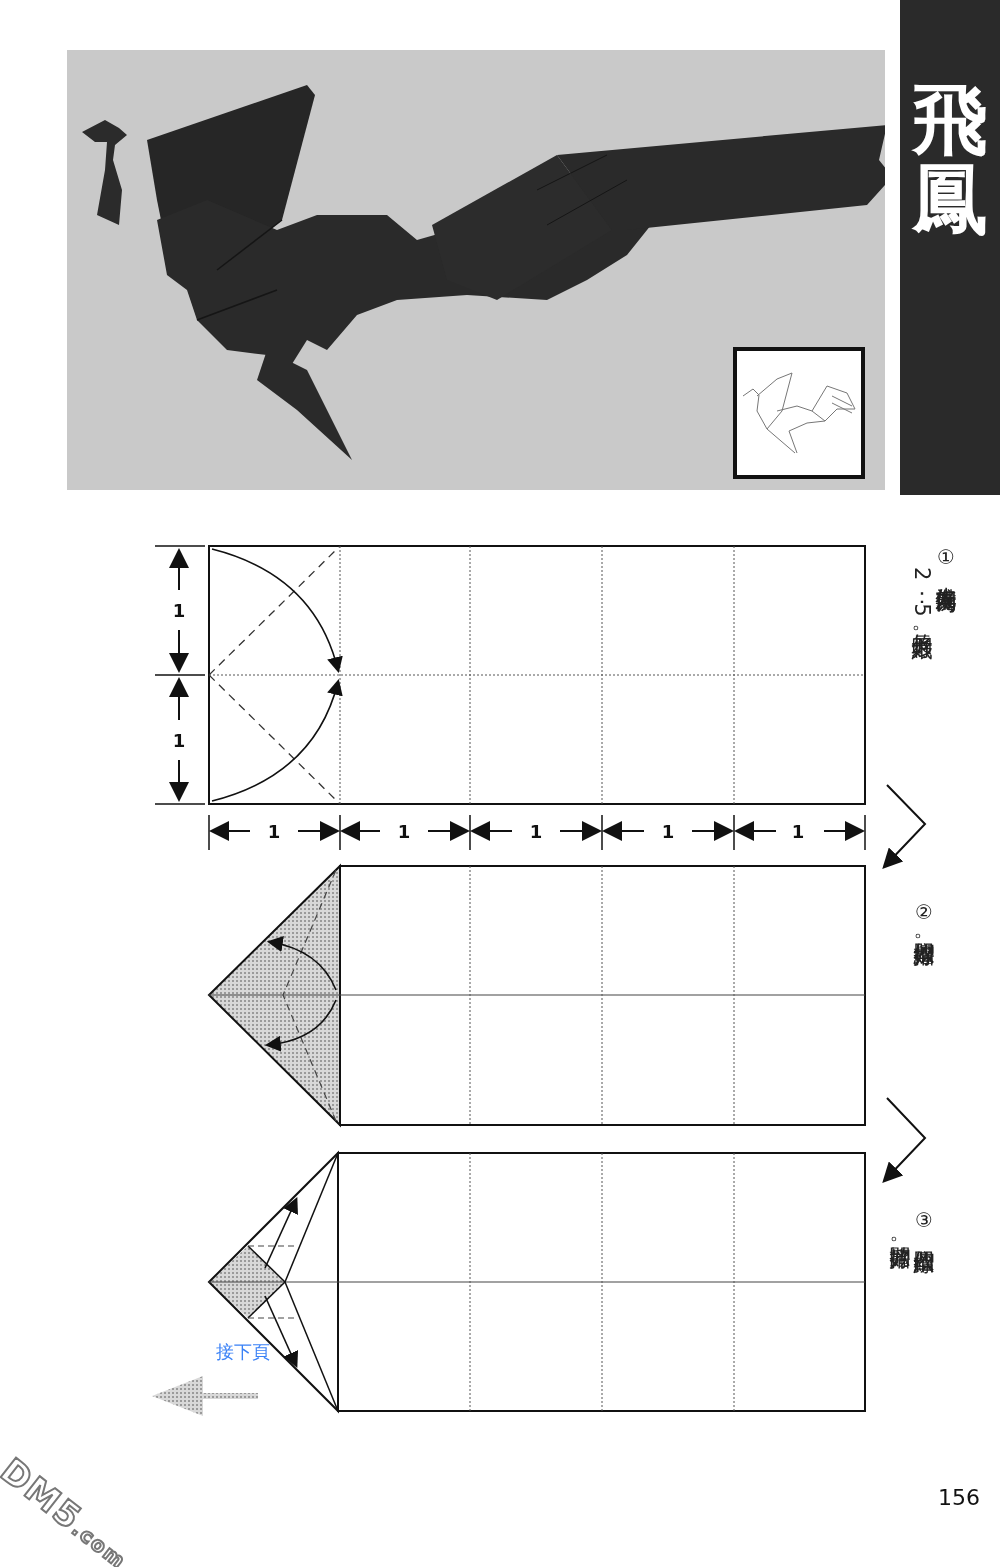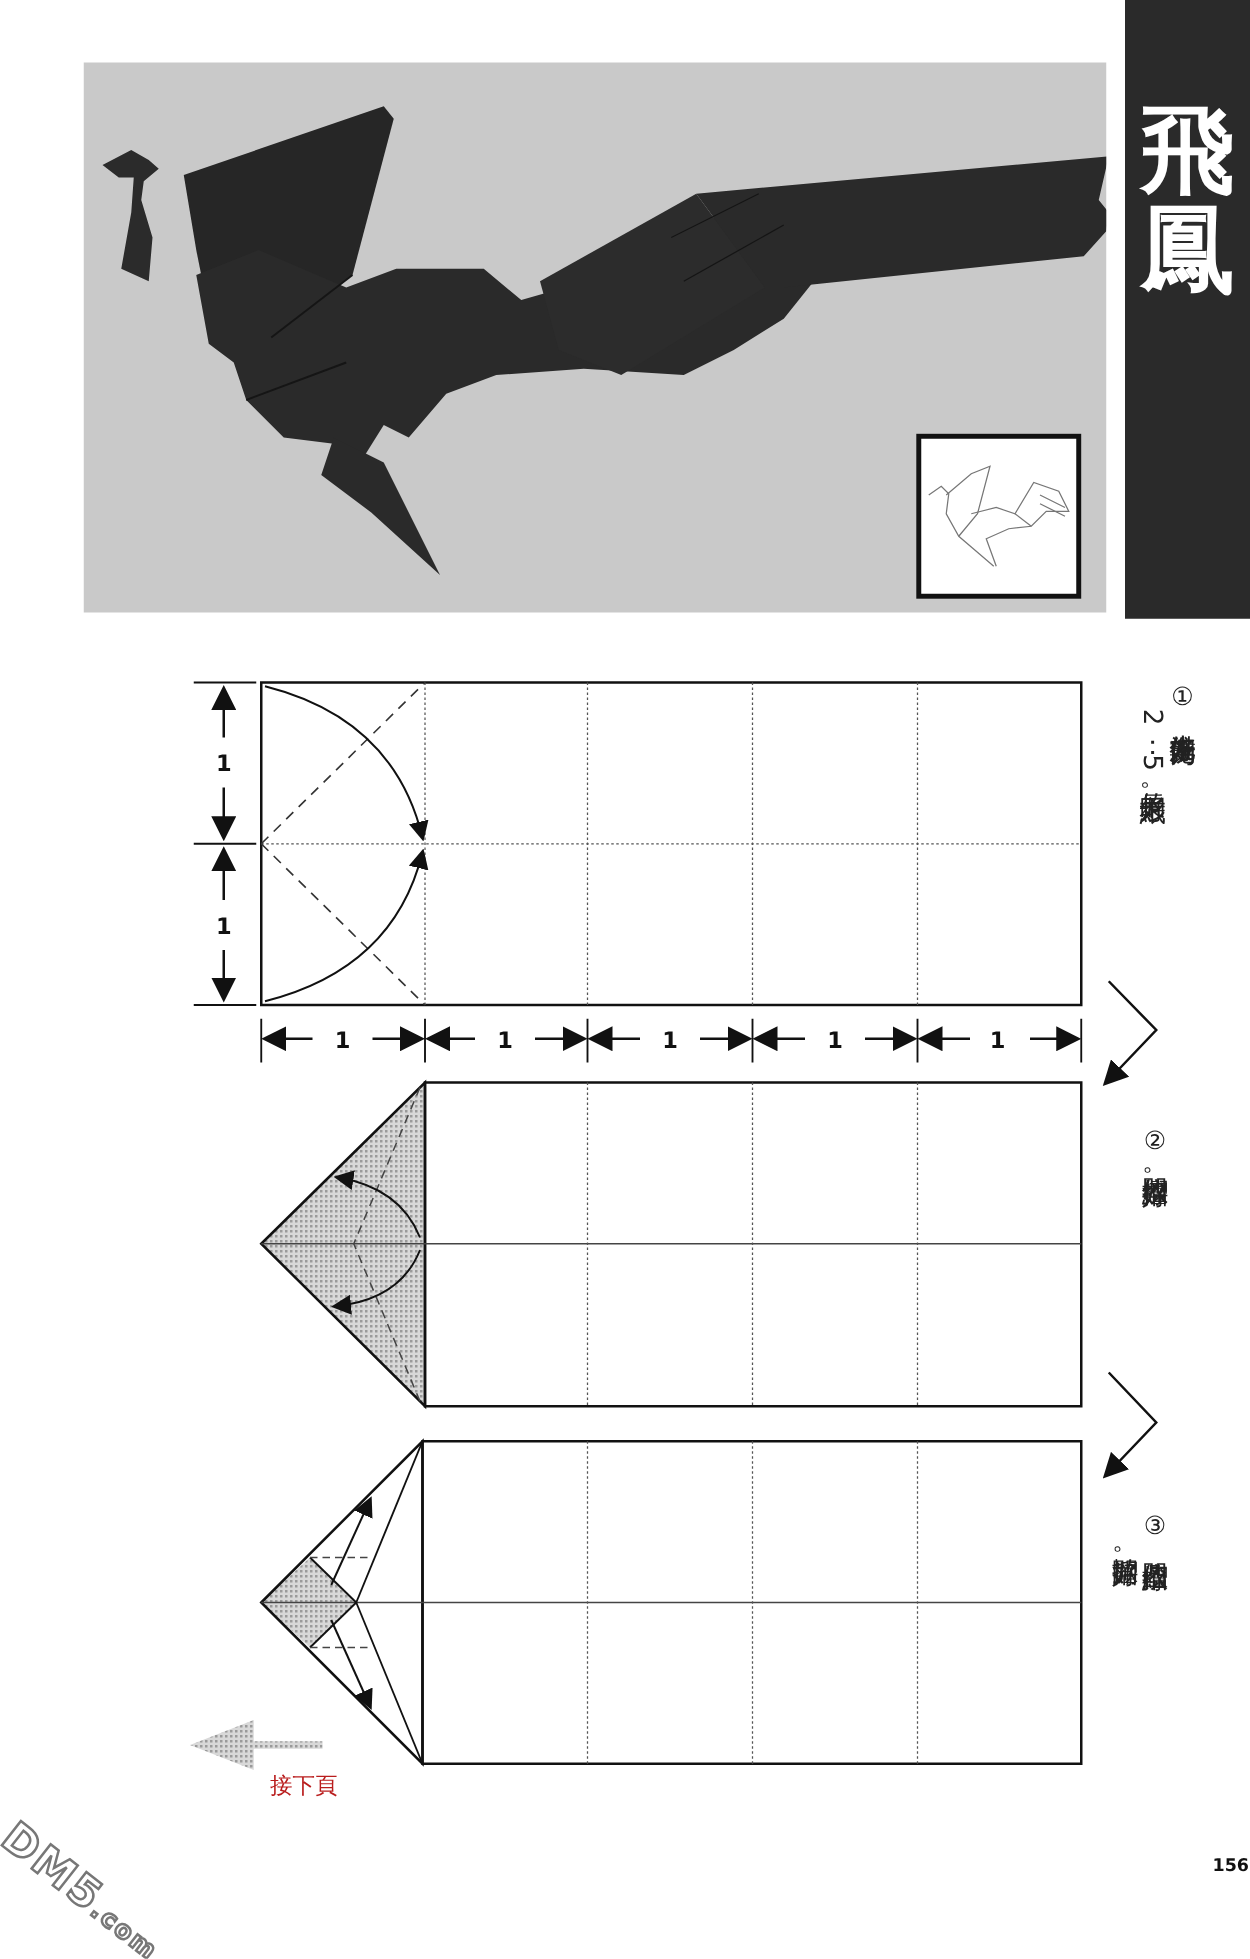--- a/index.html
+++ b/index.html
@@ -9,22 +9,22 @@
   #photo { left:67px; top:50px; width:818px; height:440px; background:#c9c9c9; }
   #title-bar { left:900px; top:0; width:100px; height:495px; background:#2a2a2a; }
   .title-char { position:absolute; left:0; width:100px; text-align:center;
      font-family:"DejaVu Sans", sans-serif; font-weight:bold; font-size:76px; color:#fff;
      line-height:80px; }
   #thumb { left:733px; top:347px; width:132px; height:132px; background:#fff; border:4px solid #111; box-sizing:border-box; }
   svg { position:absolute; left:0; top:0; }
   .vtext { position:absolute; writing-mode:vertical-rl; font-size:21px; line-height:24px;
      color:#222; letter-spacing:1px; font-family:"DejaVu Sans", sans-serif; }
   .circ { display:inline-block; font-size:20px; }
-  #next-label { left:216px; top:1416px; font-size:18px; color:#b91c1c; }
-  #page-num { left:938px; top:1485px; font-size:14px; font-weight:bold; color:#111;margin-left:32px; }
+  #next-label { left:216px; top:1340px; font-size:18px; color:#3b82f6; }
+  #page-num { left:938px; top:1485px; font-size:22px; font-weight:normal; color:#111; }
   #watermark { left:18px; top:1450px; font-size:34px; font-weight:bold; color:#fff;
      -webkit-text-stroke:2px #777; transform:rotate(38deg); transform-origin:left top; letter-spacing:2px; }
   #watermark small { font-size:20px; }
 </style>
 </head>
 <body>
 
 <div id="photo" class="abs">
   <svg width="818" height="440" viewBox="0 0 818 440">
 

